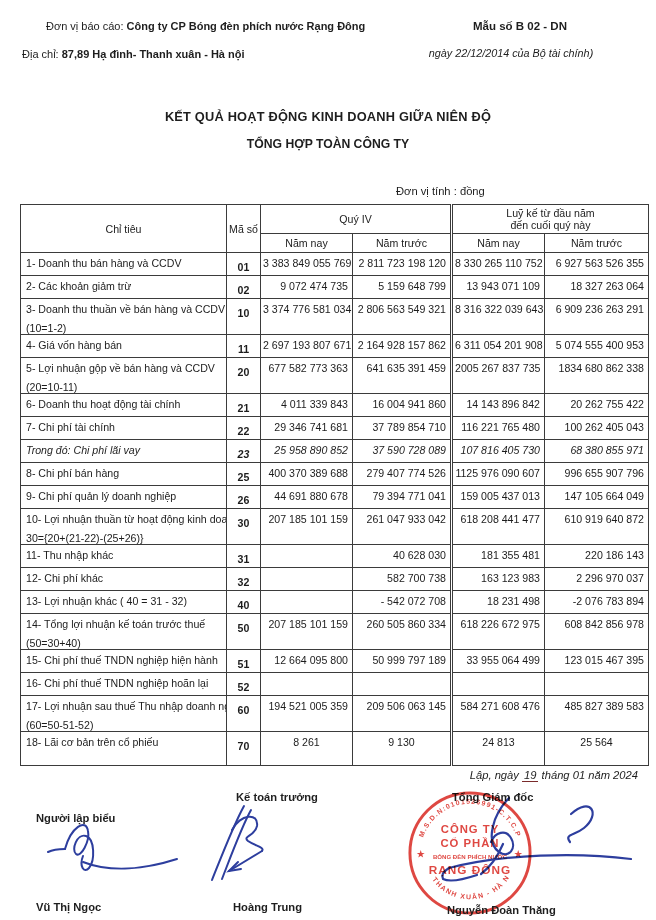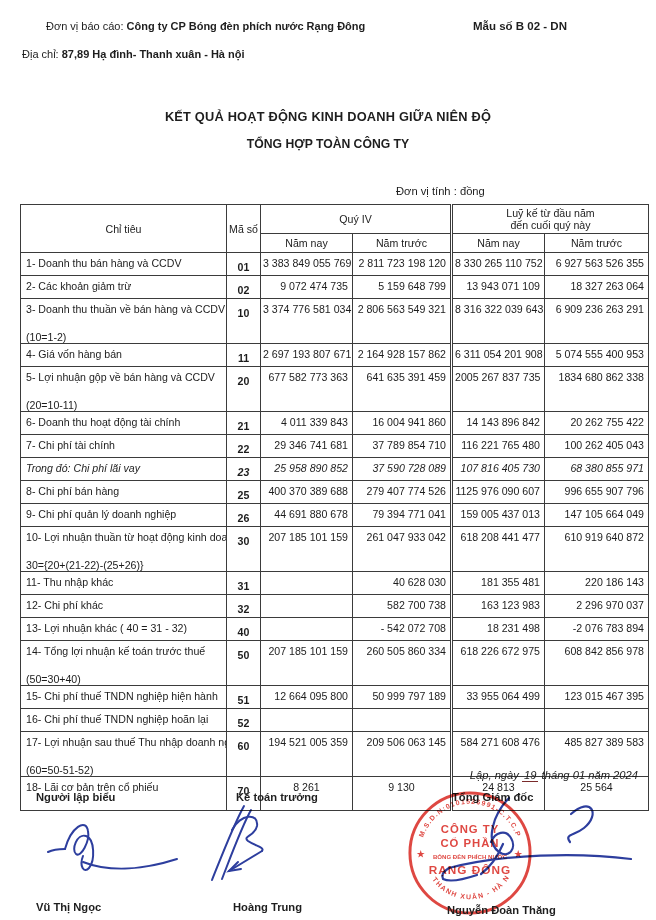--- a/index.html
+++ b/index.html
@@ -31,40 +31,40 @@
 
   
   .tbl-wrap{position:absolute;left:20px;top:204px;}
   table{border-collapse:collapse;table-layout:fixed;width:628px;
     font-size:10.6px;color:#1c1c1c;}
   td,th{border:1px solid #3b3b3b;overflow:hidden;font-weight:normal;}
   th{text-align:center;vertical-align:middle;padding:2px 2px;font-size:10.6px;}
   .th-2l{line-height:12px;}
   td{vertical-align:top;}
   .c-label{padding:4px 2px 0 5px;white-space:nowrap;text-align:left;}
-  .formula{margin-top:16px;}
+  .formula{margin-top:7px;}
   .c-code{font-weight:bold;text-align:center;padding-top:8px;}
   .c-num{text-align:right;padding:4px 4px 0 2px;white-space:nowrap;}
   tr.center-vals .c-num{text-align:center;padding-right:2px;}
   tr.italic td{font-style:italic;}
   tr.h-norm{height:23px;}
   tr.h-tall{height:24px;}
   tr.h-last{height:34px;}
   .thickL{border-left:3px double #3b3b3b;}
   table{border:1.5px solid #2e2e2e;}
 
   
   .made-date{position:absolute;right:18px;top:769px;font-style:italic;
     font-size:11.2px;white-space:nowrap;}
   .made-date .d-day{border-bottom:1px solid #7a2b2b;padding:0 2px;}
   .sign-title{position:absolute;top:791px;font-weight:bold;font-size:11.2px;
     white-space:nowrap;z-index:1;}
   .sign-name{position:absolute;top:876px;font-weight:bold;font-size:11.2px;
     white-space:nowrap;z-index:4;margin-top:25px;}
-  .st-1{left:36px;} .st-2{left:236px;} .st-3{left:452px;}
+  .st-1{left:36px;margin-top:21px;} .st-2{left:236px;} .st-3{left:452px;}
   .sn-1{left:36px;} .sn-2{left:233px;} .sn-3{left:447px;top:879px;}
 
   .sig{position:absolute;z-index:3;mix-blend-mode:multiply;}
   .sig-1{left:42px;top:815px;}
   .sig-2{left:198px;top:800px;}
   .sig-3{left:425px;top:792px;}
   .stamp{position:absolute;left:406px;top:789px;z-index:2;
     mix-blend-mode:multiply;opacity:.92;}
 </style>
 </head>
@@ -75,20 +75,21 @@
   <div class="hdr-line hdr-unit">
     <span>Đơn vị báo cáo:</span>
     <b>Công ty CP Bóng đèn phích nước Rạng Đông</b>
   </div>
   <div class="hdr-line hdr-addr">
     <span>Địa chỉ:</span>
     <b>87,89 Hạ đình- Thanh xuân - Hà nội</b>
   </div>
   <div class="form-no">Mẫu số B 02 - DN</div>
   <div class="issued">
+    <div>ngày 22/12/2014 của Bộ tài chính)</div>
   </div>
 
   <div class="title1">KẾT QUẢ HOẠT ĐỘNG KINH DOANH GIỮA NIÊN ĐỘ</div>
   <div class="title2">TỔNG HỢP TOÀN CÔNG TY</div>
   <div class="unit-note">Đơn vị tính : đồng</div>
 
   <div class="tbl-wrap">
     <table>
       <colgroup>
         <col style="width:206px">

